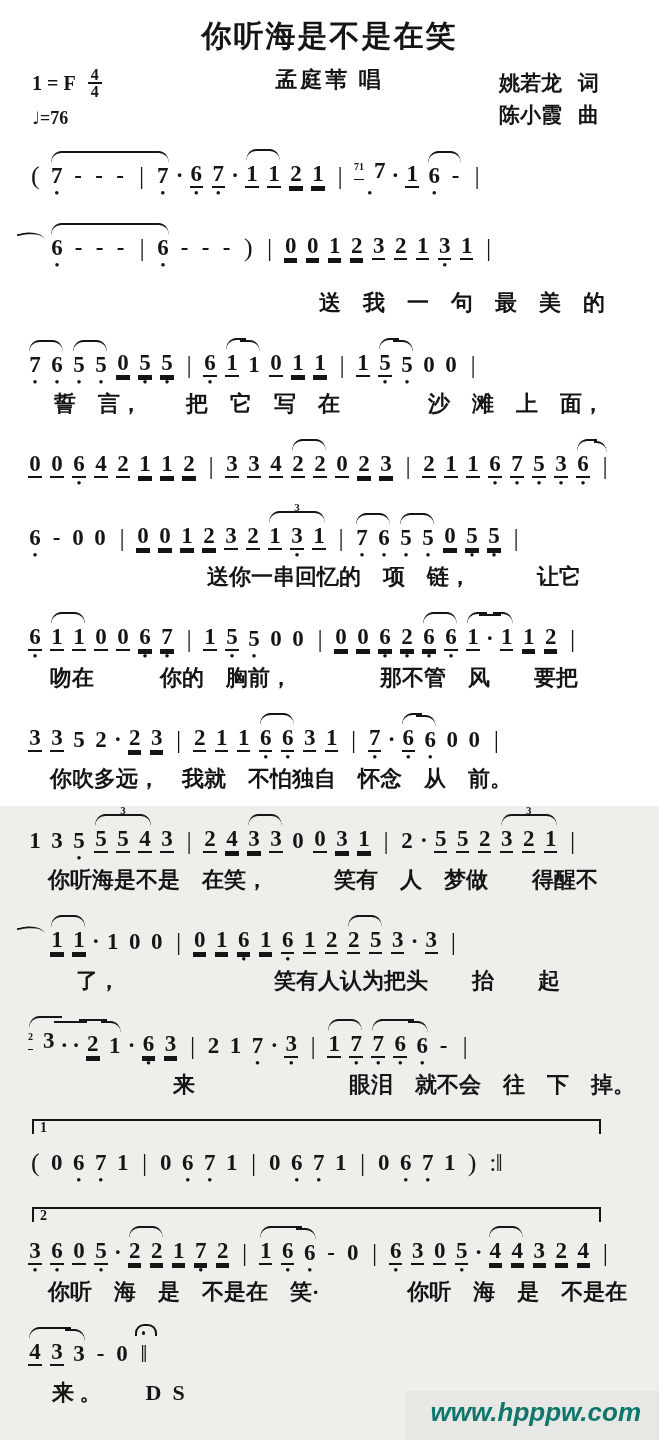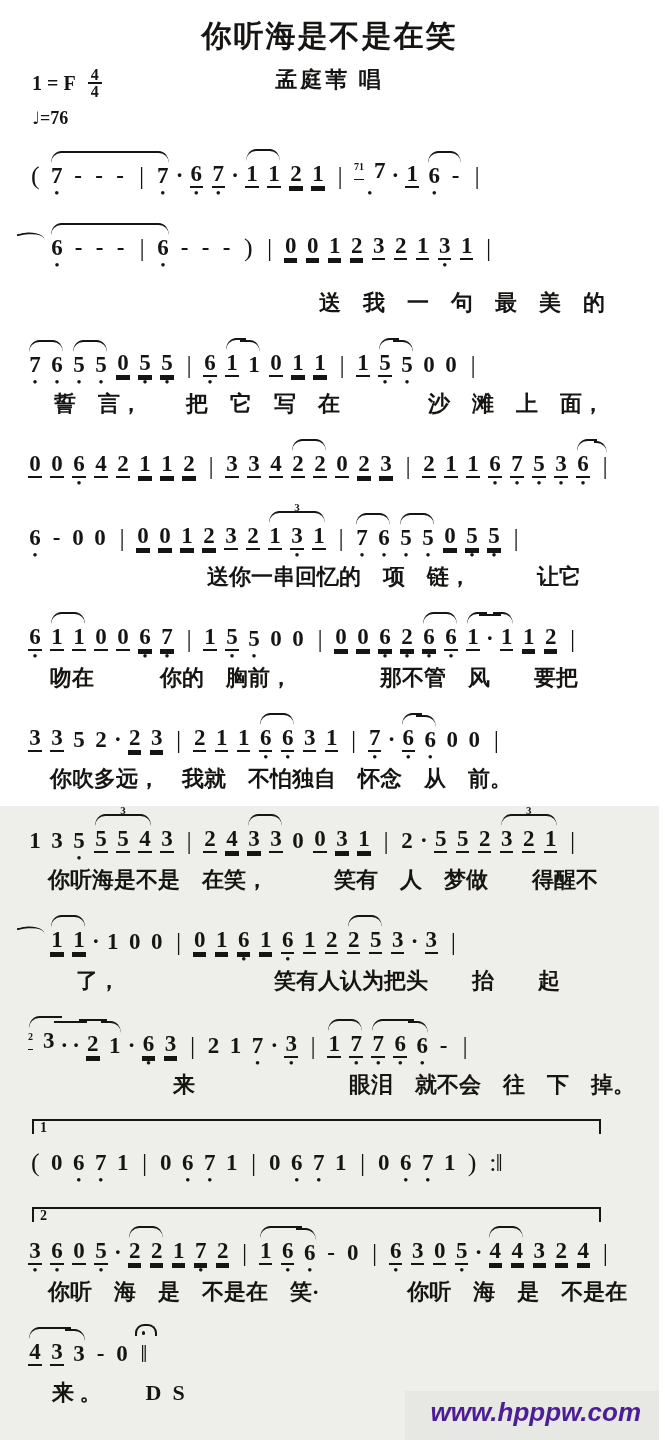--- a/index.html
+++ b/index.html
@@ -36,21 +36,21 @@
   .glyph.u2{border-bottom:2px solid #171513;box-shadow:0 3px 0 #171513;}
   .bar .glyph{font-size:26px;font-weight:400;letter-spacing:-1px;}
   .grace{font-size:10px;font-weight:700;font-style:normal;border-bottom:1.5px solid #171513;display:inline-block;transform:translateY(-8px);margin-right:10px;}
   .dotzone{height:11px;line-height:9px;font-size:13px;font-weight:700;text-align:center;width:100%;}
   .lyric{font-size:22px;font-weight:700;line-height:26px;margin-top:3px;white-space:pre;}
   .leadtie{display:inline-block;width:26px;height:12px;border-top:2.5px solid #171513;border-top-right-radius:24px 12px;transform:rotate(-14deg);margin:0 2px 26px -6px;align-self:flex-end;}
   .volta{position:relative;height:13px;margin:0 34px 3px 8px;border-top:2.5px solid #171513;border-left:2.5px solid #171513;border-right:2.5px solid #171513;}
   .volta-num{position:absolute;left:6px;top:-1px;font-size:14px;font-weight:700;}
   .ferm{position:absolute;left:50%;top:-4px;width:18px;height:10px;margin-left:-9px;border:2px solid #171513;border-bottom:none;border-radius:9px 9px 0 0;}
   .fermdot{position:absolute;left:50%;top:3px;width:3.5px;height:3.5px;margin-left:-1.75px;background:#171513;border-radius:50%;}
-  .wm{position:absolute;right:0;bottom:0;z-index:2;background:#e7e7e3;padding:6px 18px 12px 26px;font-family:"Liberation Sans",sans-serif;font-style:italic;font-weight:700;font-size:26px;color:#4c1d95;}
+  .wm{position:absolute;right:0;bottom:0;z-index:2;background:#e7e7e3;padding:6px 18px 12px 26px;font-family:"Liberation Sans",sans-serif;font-style:italic;font-weight:700;font-size:26px;color:#0f766e;}
 </style>
 </head>
 <body>
 
 <div class="sheet">
   <div class="band"></div>
   <div class="content">
 
     <div class="title">你听海是不是在笑</div>
 
@@ -64,20 +64,24 @@
           </span>
         </div>
         <div class="tempo">
           <span class="notefont">♩</span><span>=76</span>
         </div>
       </div>
       <div class="singer">
         <span>孟庭苇</span>
         <span>唱</span>
       </div>
+      <div class="credits">
+        <div><span>姚若龙</span><span class="role">词</span></div>
+        <div><span>陈小霞</span><span class="role">曲</span></div>
+      </div>
     </div>
 
     <div>
         <div class="system">
           <div class="noterow">
             <span class="tok bar">
               <span class="arczone"></span>
               <span class="glyph">(</span>
               <span class="dotzone"></span>
             </span>

